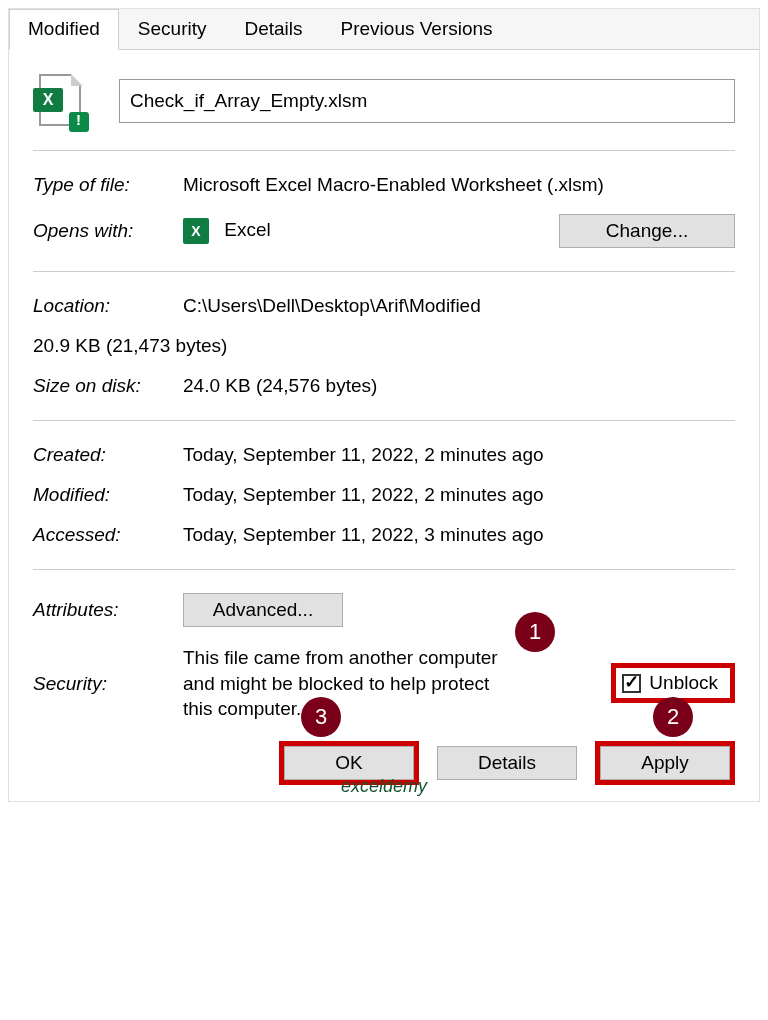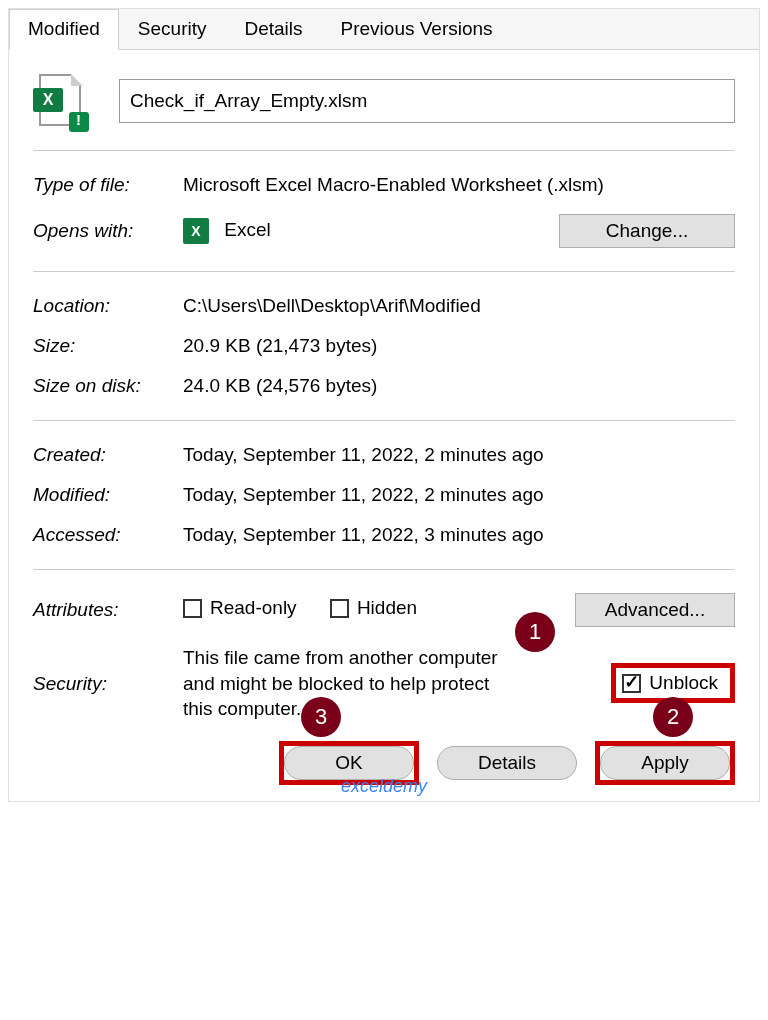--- a/index.html
+++ b/index.html
@@ -181,34 +181,34 @@
     justify-content: center;
     z-index: 5;
   }
   .footer {
     display: flex;
     gap: 18px;
     justify-content: flex-end;
     padding: 0 24px 16px 24px;
     align-items: center;
   }
-  .footer .btn { min-width: 140px; border-radius: 17px; }
+  .footer .btn { min-width: 140px; }
   .highlight-ok, .highlight-apply {
     border: 5px solid #cc0000;
     padding: 0;
     display: inline-block;
   }
   .highlight-ok .btn, .highlight-apply .btn { min-width: 130px; }
   .rel { position: relative; }
   .watermark {
     position: absolute;
     bottom: 4px;
     left: 50%;
     transform: translateX(-50%);
-    color: #3b82f6;
+    color: #14532d;
     font-size: 18px;
     font-style: italic;
     pointer-events: none;
   }
 </style>
 </head>
 <body>
 
 <div class="dialog rel">
 
@@ -247,21 +247,20 @@
       <button class="btn btn-change">Change...</button>
     </div>
 
     <hr class="sep">
 
     <div class="row">
       <div class="label">Location:</div>
       <div class="value">C:\Users\Dell\Desktop\Arif\Modified</div>
     </div>
     <div class="row">
-      <div class="label">Size:</div>
       <div class="value">20.9 KB (21,473 bytes)</div>
     </div>
     <div class="row">
       <div class="label">Size on disk:</div>
       <div class="value">24.0 KB (24,576 bytes)</div>
     </div>
 
     <hr class="sep">
 
     <div class="row">
@@ -274,30 +273,20 @@
     </div>
     <div class="row">
       <div class="label">Accessed:</div>
       <div class="value">Today, September 11, 2022, 3 minutes ago</div>
     </div>
 
     <hr class="sep">
 
     <div class="row attr-row rel">
       <div class="label">Attributes:</div>
-      <div class="value">
-        <span class="attr-block">
-          <span class="checkbox"></span>
-          <span>Read-only</span>
-        </span>
-        <span class="attr-block">
-          <span class="checkbox"></span>
-          <span>Hidden</span>
-        </span>
-      </div>
       <button class="btn" style="min-width:160px">Advanced...</button>
       <div class="badge" style="right:180px; top:28px;">1</div>
     </div>
 
     <div class="row security-row rel">
       <div class="label">Security:</div>
       <div class="security-text">This file came from another computer and might be blocked to help protect this computer.</div>
       <div style="flex:1; text-align:right;">
         <span class="unblock-box">
           <span class="checkbox checked"></span>

